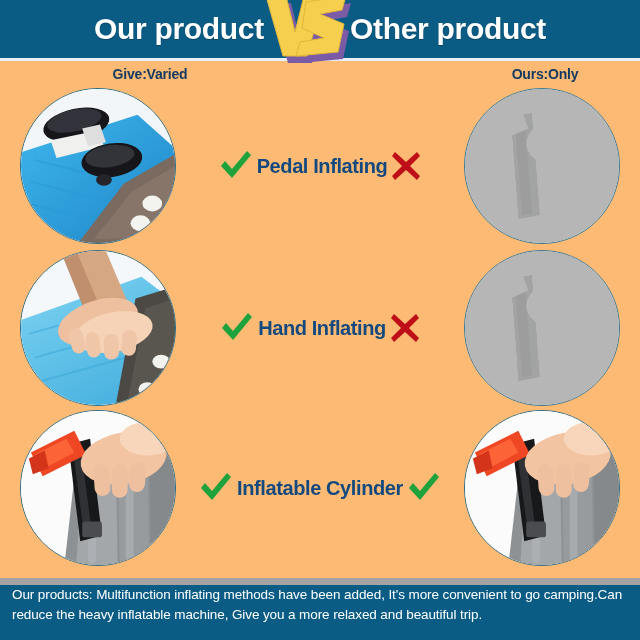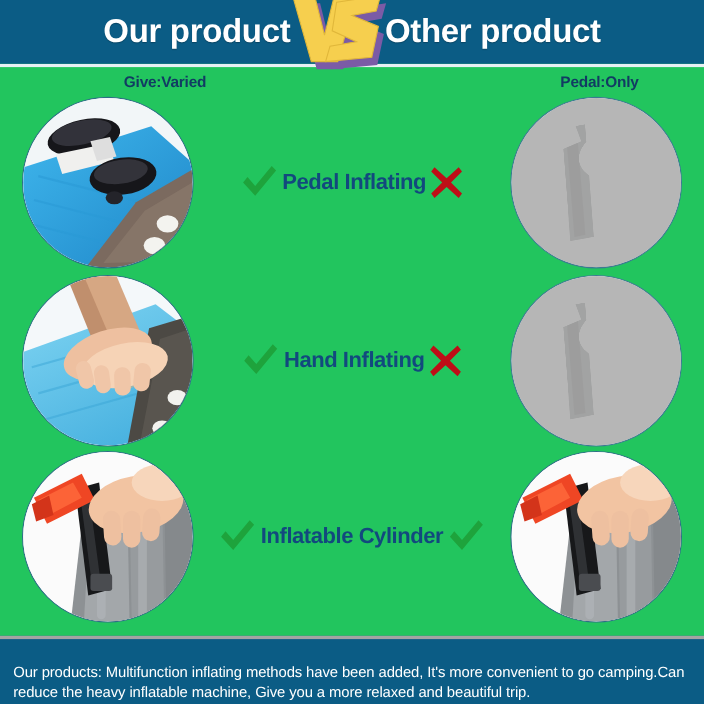--- a/index.html
+++ b/index.html
@@ -2,21 +2,21 @@
 <html><head>
 <meta charset="utf-8">
 <style>
   html,body{margin:0;padding:0;}
   body{
     width:640px;height:640px;overflow:hidden;
     background:#ffffff;
     font-family:"Liberation Sans", sans-serif;
     position:relative;
   }
-  .page{position:relative;width:640px;height:640px;overflow:hidden;background:#22c55e;}
+  .page{position:relative;width:640px;height:640px;overflow:hidden;background:#fdba74;}
 
   
   .header{
     position:absolute;left:0;top:0;width:640px;height:58px;
     background:#0b5c85;
     display:flex;align-items:center;justify-content:center;
     overflow:visible;z-index:6;
   }
   .hdr-text{
     color:#ffffff;font-size:30px;font-weight:bold;letter-spacing:-0.3px;
@@ -65,23 +65,23 @@
   }
   .center .lbl{
     font-size:20px;font-weight:bold;color:#12497e;
     letter-spacing:-0.4px;white-space:nowrap;line-height:1;
   }
   .mark{flex:0 0 auto;display:block;}
 
   
   .footer{
     position:absolute;left:0;bottom:0;width:640px;height:62px;
-    background:#0b5c85;border-top:3px solid #a3a3a3;
+    background:#0b5c85;border-top:7px solid #a3a3a3;
     box-sizing:border-box;z-index:6;
-    display:flex;align-items:flex-end;
+    display:flex;align-items:flex-start;
   }
   .footer p{
     margin:0;padding:0 12px;color:#ffffff;font-size:13.5px;line-height:1.45;
     letter-spacing:-0.1px;
   }
 </style>
 </head>
 <body>
 
 <div class="page">
@@ -102,21 +102,21 @@
           <polygon points="44,8 84,2 80,16 58,20 82,30 76,58 34,62 38,48 62,44 40,34" fill="#f6cf4e" stroke="#e0b73a" stroke-width="1"></polygon>
         </g>
       </svg>
     </span>
 
     <span class="hdr-text">Other product</span>
   </div>
   <div class="hdr-underline"></div>
 
   <div class="sublabel left">Give:Varied</div>
-  <div class="sublabel right">Pedal:Only</div>
+  <div class="sublabel right">Ours:Only</div>
 
   <div class="row r1">
 
     <div class="circle left">
       <svg class="art" viewBox="0 0 156 156" xmlns="http://www.w3.org/2000/svg">
         <defs>
           <linearGradient id="r1blue" x1="0" y1="0" x2="1" y2="1">
             <stop offset="0" stop-color="#3fb6ec"></stop>
               <stop offset="1" stop-color="#1e86c8"></stop>
           </linearGradient>

